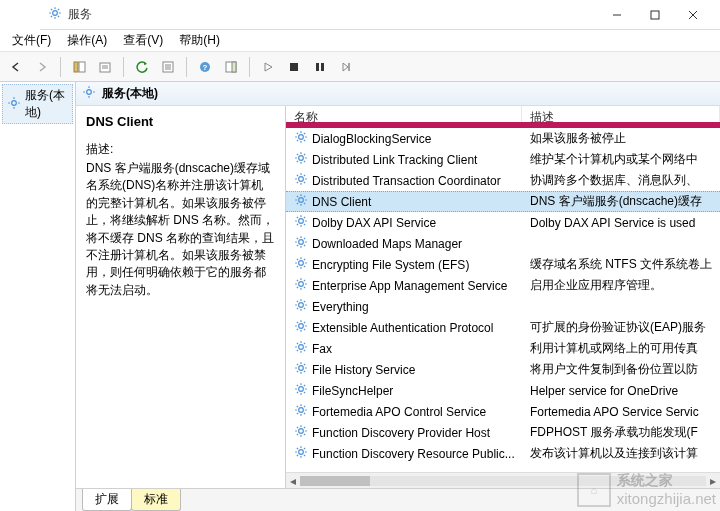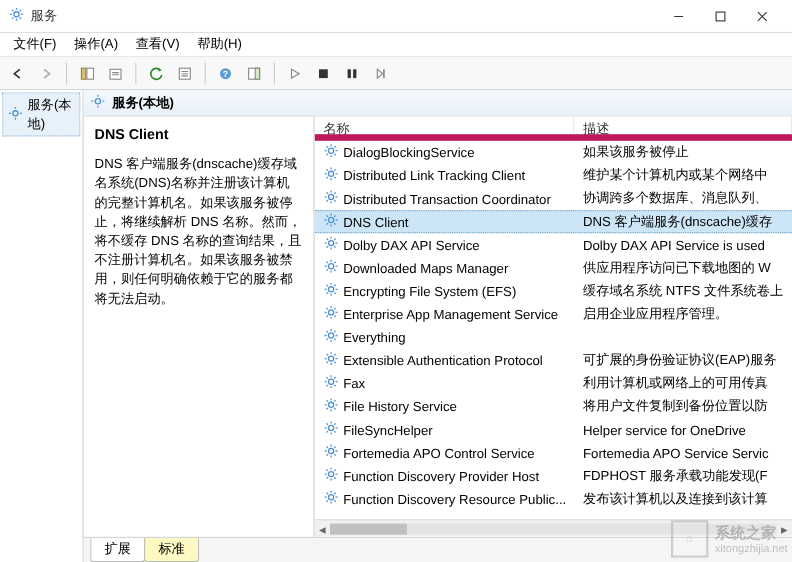--- a/index.html
+++ b/index.html
@@ -1,17 +1,17 @@
 <!DOCTYPE html>
 <html><head>
 <meta charset="utf-8">
 <style>
   * { box-sizing: border-box; margin: 0; padding: 0; }
   html, body { width: 720px; height: 511px; font-family: "Microsoft YaHei", "Segoe UI", sans-serif; font-size: 12px; background: #fff; color: #000; overflow: hidden; }
-  .titlebar { height: 30px; display: flex; align-items: center; padding: 0 8px; border-bottom: 1px solid #ddd; }
+  .titlebar { height: 30px; display: flex; align-items: center; padding: 0 8px; border-bottom: 1px solid #ddd; margin-left: 40px; }
   .titlebar .icon { margin-right: 6px; }
   .titlebar .title { flex: 1; font-size: 12px; color: #333; }
   .winbtns { display: flex; gap: 0; }
   .winbtn { width: 38px; height: 28px; display: flex; align-items: center; justify-content: center; color: #555; }
   .menubar { height: 22px; display: flex; align-items: center; padding: 0 4px; border-bottom: 1px solid #e5e5e5; }
   .menuitem { padding: 2px 8px; cursor: default; }
   .toolbar { height: 30px; display: flex; align-items: center; padding: 0 4px; gap: 2px; border-bottom: 1px solid #d0d0d0; background: #f8f8f8; }
   .tbtn { width: 24px; height: 24px; display: flex; align-items: center; justify-content: center; border: 1px solid transparent; border-radius: 2px; }
   .tsep { width: 1px; height: 20px; background: #ccc; margin: 0 4px; }
   .body { display: flex; height: calc(511px - 30px - 22px - 30px); }
@@ -198,20 +198,21 @@
               <line x1="2" y1="12" x2="5" y2="12"></line>
               <line x1="19" y1="12" x2="22" y2="12"></line>
             </g>
           </svg></span>
       <span style="font-weight:bold;">服务(本地)</span>
     </div>
 
     <div class="content">
       <div class="detailpane">
         <h3>DNS Client</h3>
+        <div class="lbl">描述:</div>
         <div class="desc">DNS 客户端服务(dnscache)缓存域名系统(DNS)名称并注册该计算机的完整计算机名。如果该服务被停止，将继续解析 DNS 名称。然而，将不缓存 DNS 名称的查询结果，且不注册计算机名。如果该服务被禁用，则任何明确依赖于它的服务都将无法启动。</div>
       </div>
 
       <div class="listpane">
         <div class="colhdr">
           <div class="col col-name">名称</div>
           <div class="col col-desc">描述</div>
         </div>
         <div class="rows" id="rows">
             <div class="row">
@@ -319,21 +320,20 @@
                       <line x1="2" y1="12" x2="5" y2="12"></line>
                       <line x1="19" y1="12" x2="22" y2="12"></line>
                       <line x1="4.9" y1="4.9" x2="7" y2="7"></line>
                       <line x1="17" y1="17" x2="19.1" y2="19.1"></line>
                       <line x1="4.9" y1="19.1" x2="7" y2="17"></line>
                       <line x1="17" y1="7" x2="19.1" y2="4.9"></line>
                     </g>
                   </svg></span>
                 <span>Downloaded Maps Manager</span>
               </div>
-              <div class="cell cell-desc">供应用程序访问已下载地图的 W</div>
             </div>
             <div class="row">
               <div class="cell cell-name">
                 <span><svg class="gearicon" viewBox="0 0 24 24">
                     <circle cx="12" cy="12" r="4" fill="none" stroke="#4a90d9" stroke-width="2"></circle>
                     <g stroke="#4a90d9" stroke-width="2">
                       <line x1="12" y1="2" x2="12" y2="5"></line>
                       <line x1="12" y1="19" x2="12" y2="22"></line>
                       <line x1="2" y1="12" x2="5" y2="12"></line>
                       <line x1="19" y1="12" x2="22" y2="12"></line>
@@ -531,17 +531,17 @@
 
     <div class="tabs">
       <div class="tab">扩展</div>
       <div class="tab inactive">标准</div>
     </div>
 
     <div class="watermark">
       <div class="logo">⌂</div>
       <div>
         <div style="font-size:14px;font-weight:bold;">系统之家</div>
-        <div style="font-size:10px;">xitongzhijia.net</div>
+        <div style="font-size:15px;">xitongzhijia.net</div>
       </div>
     </div>
   </div>
 </div>
 
 </body></html>

